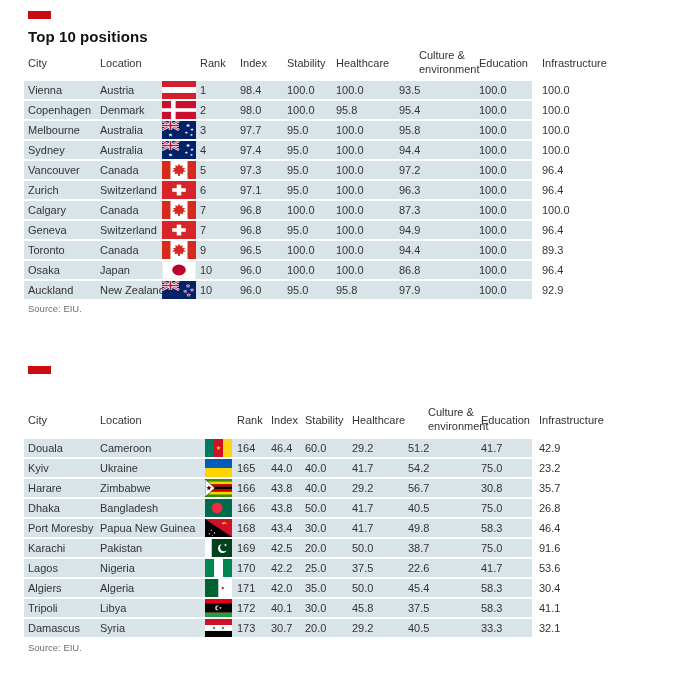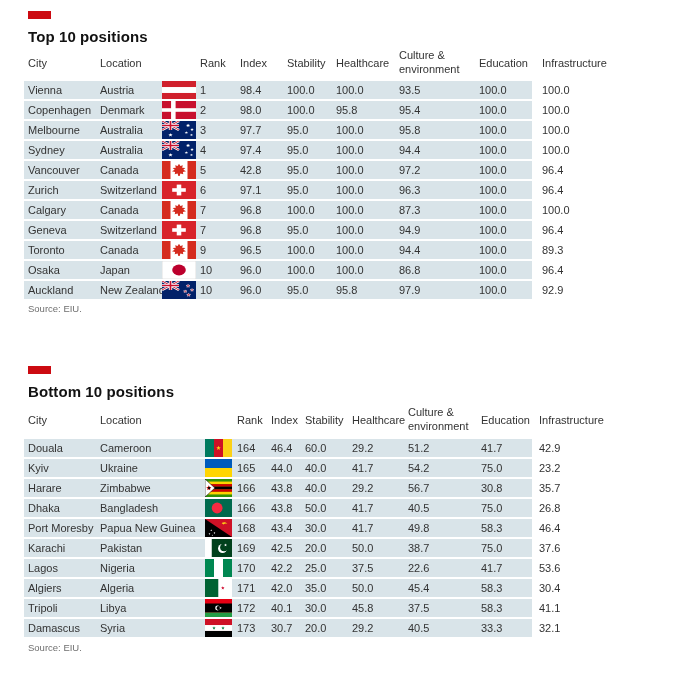--- a/index.html
+++ b/index.html
@@ -17,21 +17,21 @@
   #thead-bottom{top:404px;height:32px}
   .tbody{position:absolute;left:24px;width:508px;}
   #tbody-top{top:81px}
   #tbody-bottom{top:439px}
   .trow{display:grid;height:18px;margin-bottom:2px;background:var(--row-bg,#d9e4e9);
         align-items:center;font-size:11px;color:#333;}
   .cols-top{grid-template-columns:76px 62px 38px 40px 47px 49px 63px 80px 63px 78px;}
   .cols-bottom{grid-template-columns:76px 105px 32px 34px 34px 47px 56px 73px 58px 81px;}
   .cell{white-space:nowrap;}
   .cell.first{padding-left:4px;}
-  .culture-head{white-space:normal;line-height:1.25;}
+  .culture-head{white-space:normal;line-height:1.25;margin-left:20px;}
   .flag-cell{display:flex;align-items:center;height:18px;}
   .flag-svg{display:block;height:18px;}
   #tbody-top .flag-svg{width:34px;}
   #tbody-bottom .flag-svg{width:27px;}
   .source{position:absolute;left:28px;font-size:9.5px;color:#6f6f6f;}
   #source-top{top:303px}
   #source-bottom{top:642px}
 </style>
 </head>
 <body>
@@ -152,21 +152,21 @@
     <div class="cell first">Vancouver</div>
     <div class="cell">Canada</div>
     <div class="cell flag-cell">
           <svg class="flag-svg" viewBox="0 0 30 20" preserveAspectRatio="none">
             <rect width="30" height="20" fill="#d52b1e"></rect>
             <rect x="7.5" width="15" height="20" fill="#fff"></rect>
             <path d="M15 3l1.2 2.6 2.2-1-.6 2.8 2.8.4-1.8 2 2.4 1.6-2.8.8.4 2.6-2.6-1-.6 3h-1.2l-.6-3-2.6 1 .4-2.6-2.8-.8 2.4-1.6-1.8-2 2.8-.4-.6-2.8 2.2 1z" fill="#d52b1e"></path>
           </svg>
         </div>
     <div class="cell">5</div>
-    <div class="cell">42.8</div>
+    <div class="cell">97.3</div>
     <div class="cell">95.0</div>
     <div class="cell">100.0</div>
     <div class="cell">97.2</div>
     <div class="cell">100.0</div>
     <div class="cell">96.4</div>
   </div>
 
   <div class="trow cols-top">
     <div class="cell first">Zurich</div>
     <div class="cell">Switzerland</div>
@@ -284,21 +284,20 @@
     <div class="cell">95.0</div>
     <div class="cell">95.8</div>
     <div class="cell">97.9</div>
     <div class="cell">100.0</div>
     <div class="cell">92.9</div>
   </div>
 </div>
   <div class="source" id="source-top">Source: EIU.</div>
 
   <div class="marker" id="marker-bottom"></div>
-  <div class="title" id="title-bottom">Bottom 10 positions</div>
 
   <div class="thead cols-bottom" id="thead-bottom">
     <div class="cell first">City</div>
     <div class="cell">Location</div>
     <div class="cell"></div>
     <div class="cell">Rank</div>
     <div class="cell">Index</div>
     <div class="cell">Stability</div>
     <div class="cell">Healthcare</div>
     <div class="cell culture-head">Culture &amp; environment</div>
@@ -422,21 +421,21 @@
             <circle cx="21.2" cy="9.3" r="4.4" fill="#01411c"></circle>
             <polygon points="22.80,5.10 23.25,6.18 24.42,6.27 23.53,7.04 23.80,8.18 22.80,7.56 21.80,8.18 22.07,7.04 21.18,6.27 22.35,6.18" fill="#fff"></polygon>
           </svg>
         </div>
     <div class="cell">169</div>
     <div class="cell">42.5</div>
     <div class="cell">20.0</div>
     <div class="cell">50.0</div>
     <div class="cell">38.7</div>
     <div class="cell">75.0</div>
-    <div class="cell">37.6</div>
+    <div class="cell">91.6</div>
   </div>
 
   <div class="trow cols-bottom">
     <div class="cell first">Lagos</div>
     <div class="cell">Nigeria</div>
     <div class="cell flag-cell">
           <svg class="flag-svg" viewBox="0 0 30 20" preserveAspectRatio="none">
             <rect width="30" height="20" fill="#008751"></rect>
             <rect x="10" width="10" height="20" fill="#fff"></rect>
           </svg>

